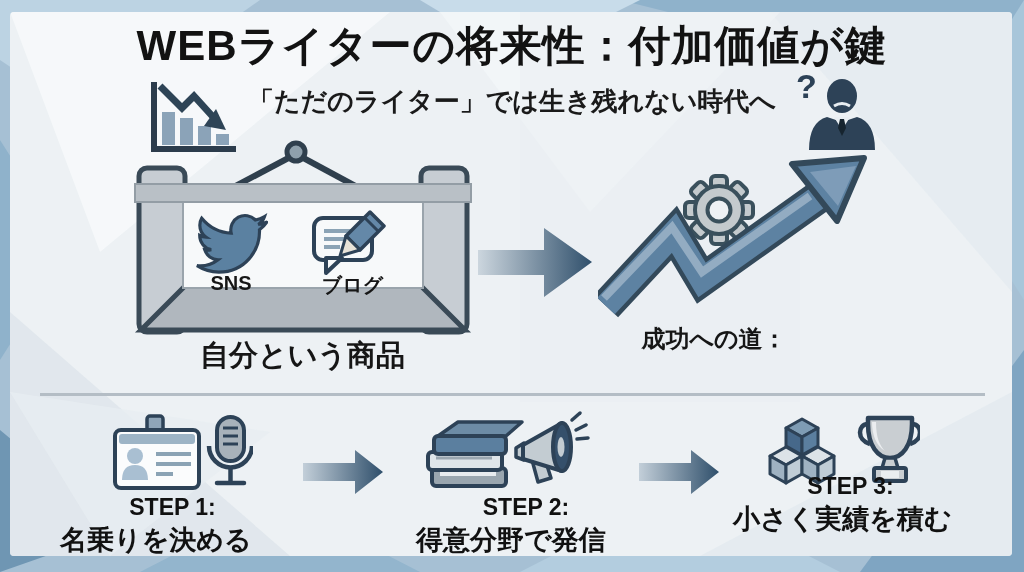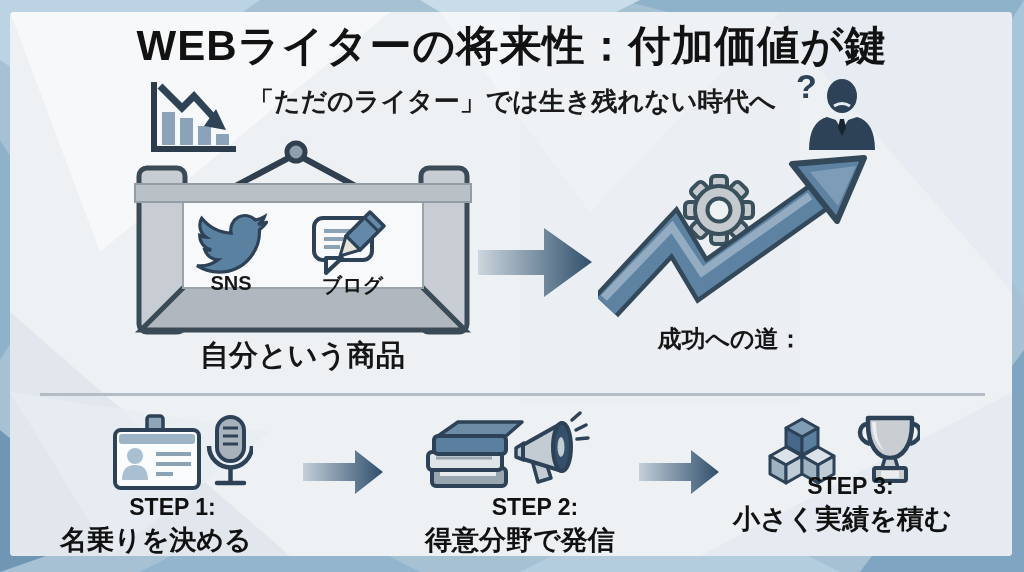--- a/index.html
+++ b/index.html
@@ -137,21 +137,21 @@
       <circle r="11.5" fill="#eef1f4" stroke="#3a505c" stroke-width="4"></circle>
     </g>
     <g>
       <path d="M 8 160 L 76 87 L 104 134 L 222 50" stroke="#33495a" stroke-width="33" fill="none"></path>
       <path d="M 8 160 L 76 87 L 104 134 L 222 50" stroke="#5d82a2" stroke-width="24" fill="none"></path>
       <path d="M 6 152 L 74 81 L 104 126 L 212 50" stroke="#93acc2" stroke-width="8" fill="none"></path>
       <polygon points="266,12 239,75 194,18" fill="#5d82a2" stroke="#33495a" stroke-width="6" stroke-linejoin="round"></polygon>
       <polygon points="258,20 240,60 212,26" fill="#7e9cb8"></polygon>
     </g>
   </svg>
-  <div class="abs label-md" style="left:600px;top:324px;width:260px">
+  <div class="abs label-md" style="left:584px;top:324px;width:260px">
     <div>成功への道：</div>
   </div>
 
   <div class="divider"></div>
 
   <svg class="abs" style="left:111px;top:414px" width="142" height="78" viewBox="0 0 142 78">
     <g>
       <rect x="36" y="2" width="16" height="22" rx="3" fill="#8fa5b8" stroke="#2d4257" stroke-width="3.5"></rect>
       <rect x="4" y="16" width="84" height="58" rx="6" fill="#fbfcfd" stroke="#2d4257" stroke-width="4"></rect>
       <rect x="8" y="20" width="76" height="10" rx="3" fill="#9db4c6"></rect>
@@ -199,21 +199,21 @@
       <polygon points="108,52 120,48 127,70 114,74" fill="#c3ccd2" stroke="#2d4257" stroke-width="3.5" stroke-linejoin="round"></polygon>
       <polygon points="92,40 100,35 100,52 92,49" fill="#c3ccd2" stroke="#2d4257" stroke-width="3.5" stroke-linejoin="round"></polygon>
       <polygon points="99,37 138,15 138,63 99,51" fill="#c3ccd2" stroke="#2d4257" stroke-width="4" stroke-linejoin="round"></polygon>
       <ellipse cx="138" cy="39" rx="9" ry="24" fill="#35506b" stroke="#2d4257" stroke-width="4"></ellipse>
       <ellipse cx="137" cy="39" rx="3.5" ry="10" fill="#c3ccd2"></ellipse>
       <line x1="148" y1="12" x2="156" y2="5" stroke="#2d4257" stroke-width="3.5" stroke-linecap="round"></line>
       <line x1="152" y1="22" x2="162" y2="17" stroke="#2d4257" stroke-width="3.5" stroke-linecap="round"></line>
       <line x1="153" y1="31" x2="164" y2="30" stroke="#2d4257" stroke-width="3.5" stroke-linecap="round"></line>
     </g>
   </svg>
-  <div class="abs" style="left:425px;top:494px;width:220px">
+  <div class="abs" style="left:416px;top:494px;width:220px">
     <div class="step-label">STEP 2:</div>
     <div class="step-desc">得意分野で発信</div>
   </div>
 
   <svg class="abs" style="left:639px;top:446px" width="84" height="52" viewBox="0 0 84 52">
     <defs>
       <linearGradient id="gs2" x1="0" y1="0" x2="1" y2="0">
         <stop offset="0" stop-color="#c3cfd9"></stop>
           <stop offset="1" stop-color="#2f4f6b"></stop>
       </linearGradient>

